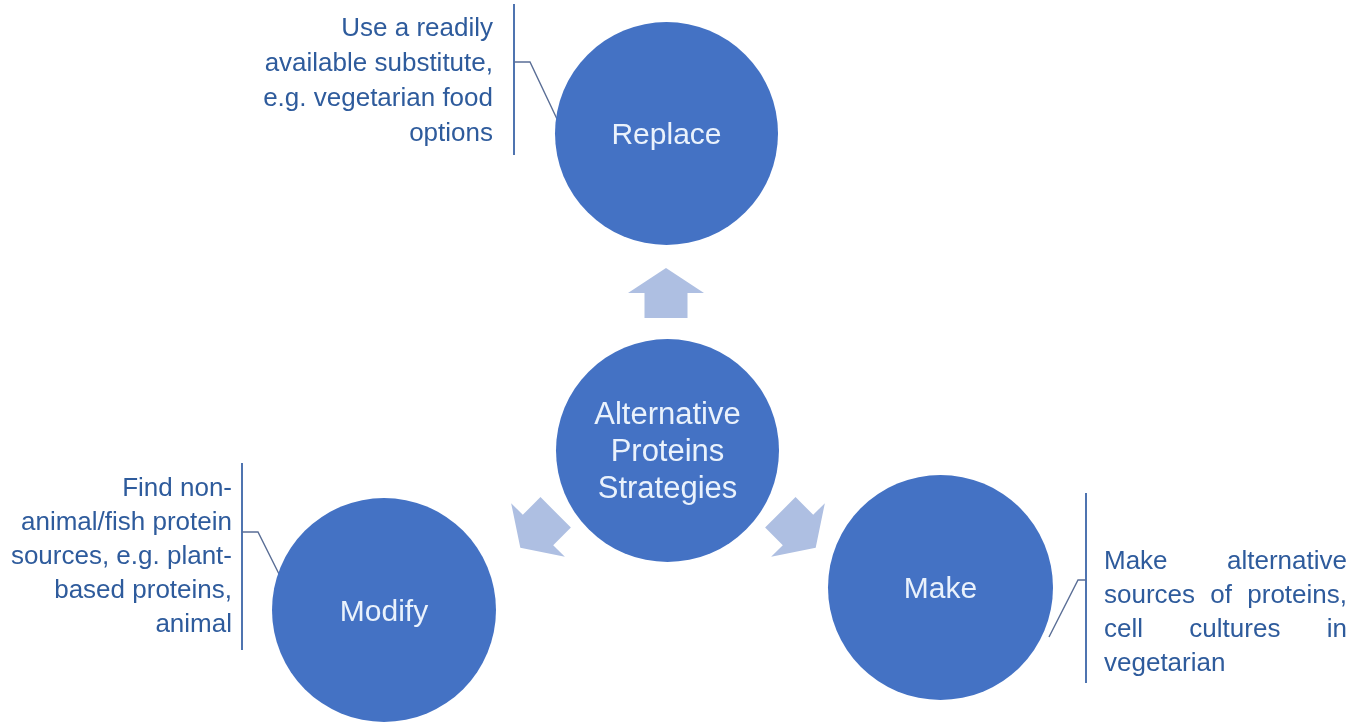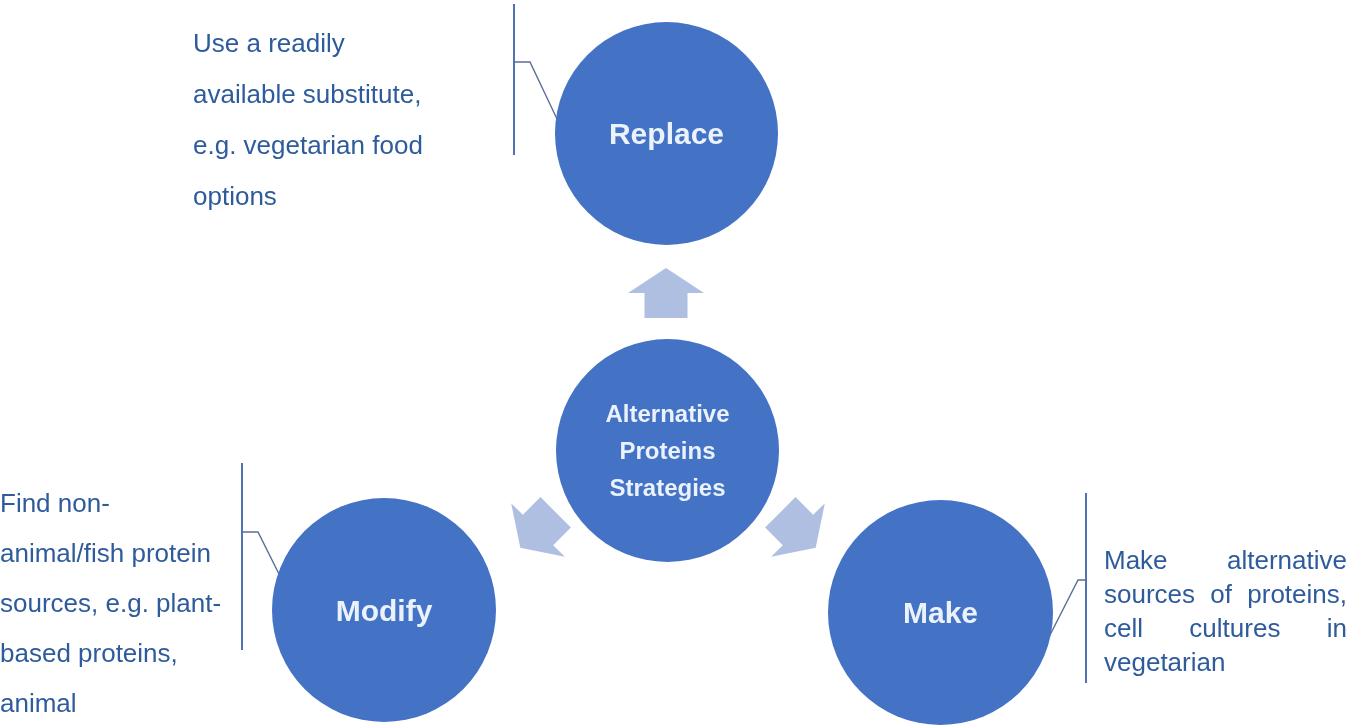--- a/index.html
+++ b/index.html
@@ -36,43 +36,42 @@
   }
   .circle {
     position: absolute;
     border-radius: 50%;
     background: var(--circle, #4472C4);
     color: var(--circle_text, #EAF2FC);
     display: flex;
     align-items: center;
     justify-content: center;
     text-align: center;
-    font-weight: bold;
   }
   .circle-label {
     font-size: 30px;
     line-height: 37px;
   }
   .circle-label-center {
-    font-size: 24px;
+    font-size: 31px;
     line-height: 37px;
     width: 160px;
   }
   .annotation {
     position: absolute;
     color: var(--text, #2E5B9C);
     font-size: 26px;
   }
   .annotation .line {
     height: 34px;
     line-height: 34px;
   }
   .ann-right-aligned .line {
     display: flex;
-    margin-top: 16px;
+    justify-content: flex-end;
   }
   .ann-right-aligned .line span {
     white-space: nowrap;
   }
   .ann-top .line {
     height: 35px;
     line-height: 35px;
   }
   .ann-justified .line.justify {
     text-align: justify;
@@ -111,21 +110,21 @@
   </div>
 
   <div class="circle" style="left:556px; top:339px; width:223px; height:223px;">
     <span class="circle-label-center">Alternative Proteins Strategies</span>
   </div>
 
   <div class="circle" style="left:272px; top:498px; width:224px; height:224px;">
     <span class="circle-label">Modify</span>
   </div>
 
-  <div class="circle" style="left:828px; top:500px; width:225px; height:225px;">
+  <div class="circle" style="left:828px; top:475px; width:225px; height:225px;">
     <span class="circle-label">Make</span>
   </div>
 
   <div class="annotation ann-right-aligned ann-top" style="left:193px; top:10px; width:300px;">
     <div class="line">
         <span>Use a readily</span>
       </div>
     <div class="line">
         <span>available substitute,</span>
       </div>

